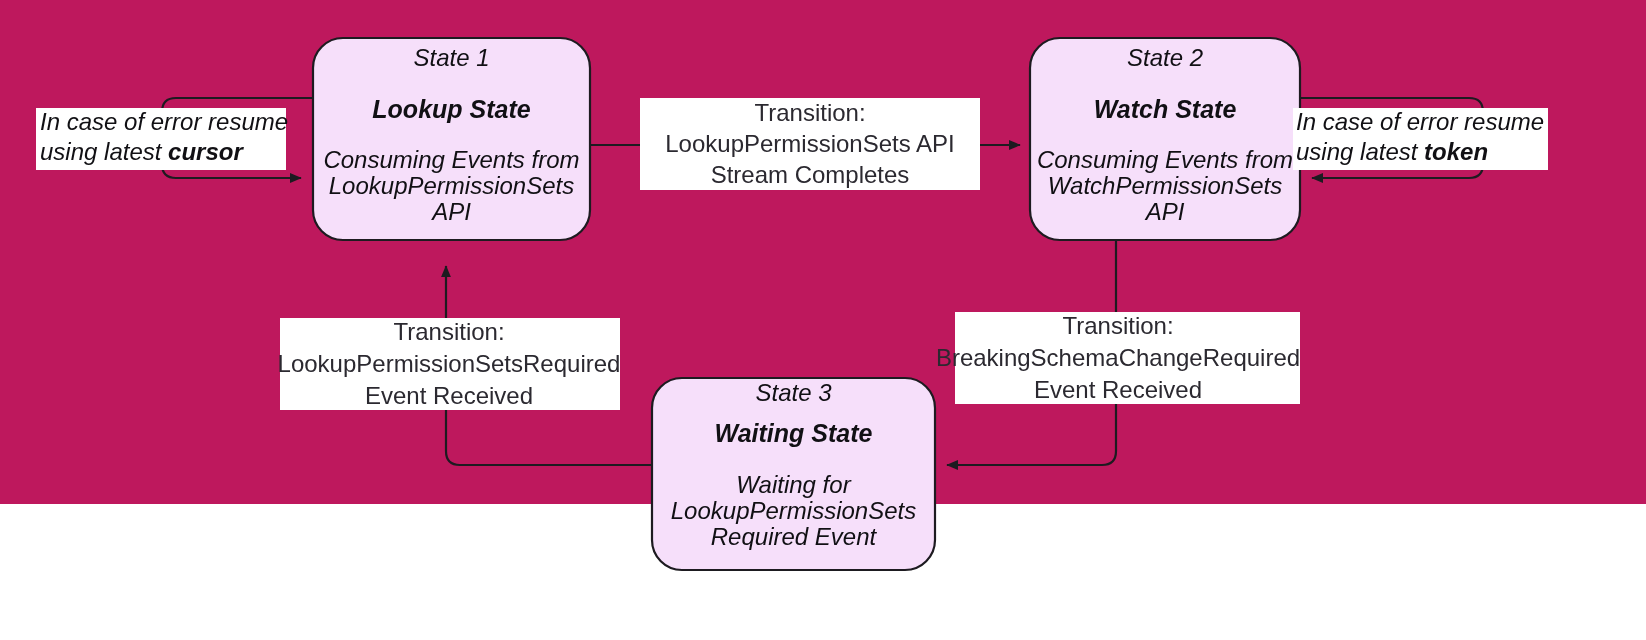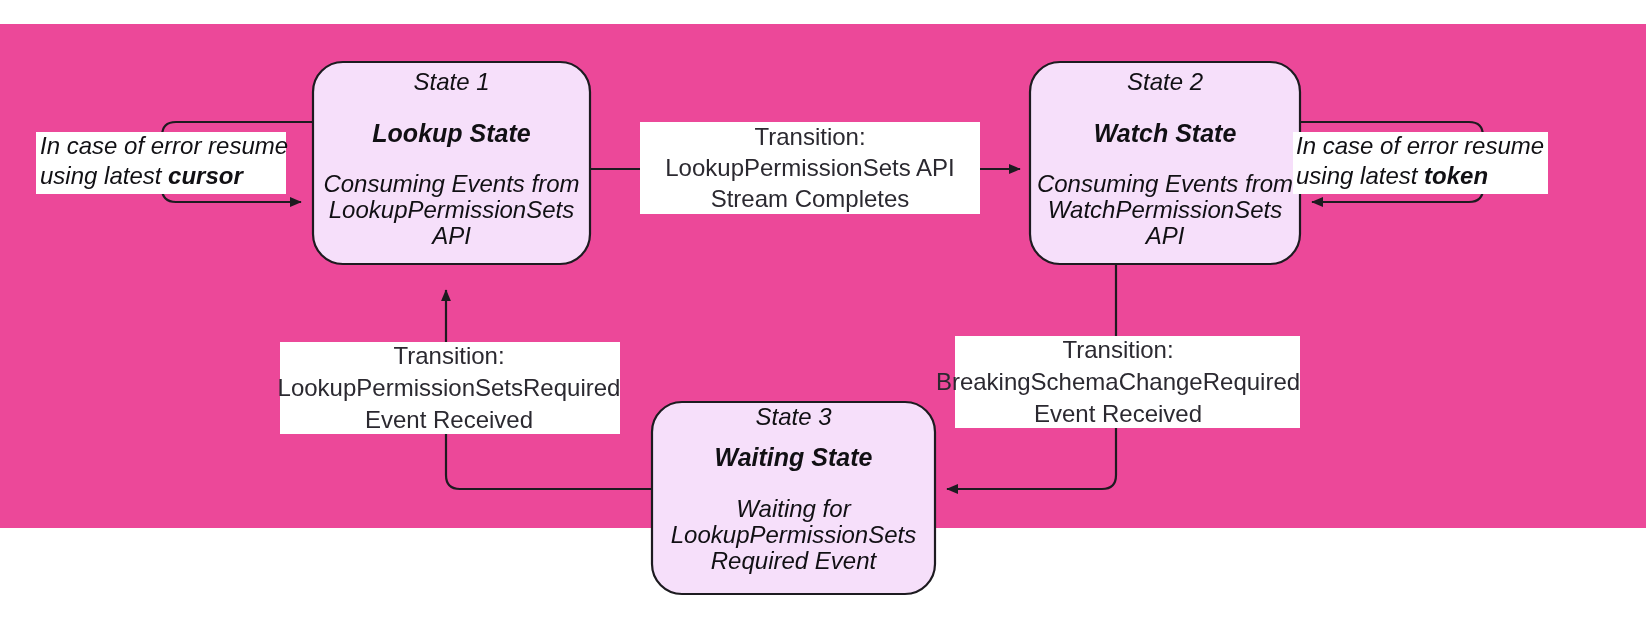--- a/index.html
+++ b/index.html
@@ -10,22 +10,21 @@
   body {
     width: 1646px;
     height: 640px;
     font-family: "Liberation Sans", sans-serif;
     overflow: hidden;
   }
   #diagram-root {
     position: relative;
     width: 1646px;
     height: 504px;
-    background: #ec4899;
-    margin-top: 24px;
+    background: #be185d;
   }
   svg.diagram {
     display: block;
     width: 1646px;
     height: 640px;
   }
   .state-box-shape {
     stroke: #1d1b20;
     stroke-width: 2.2;
   }

